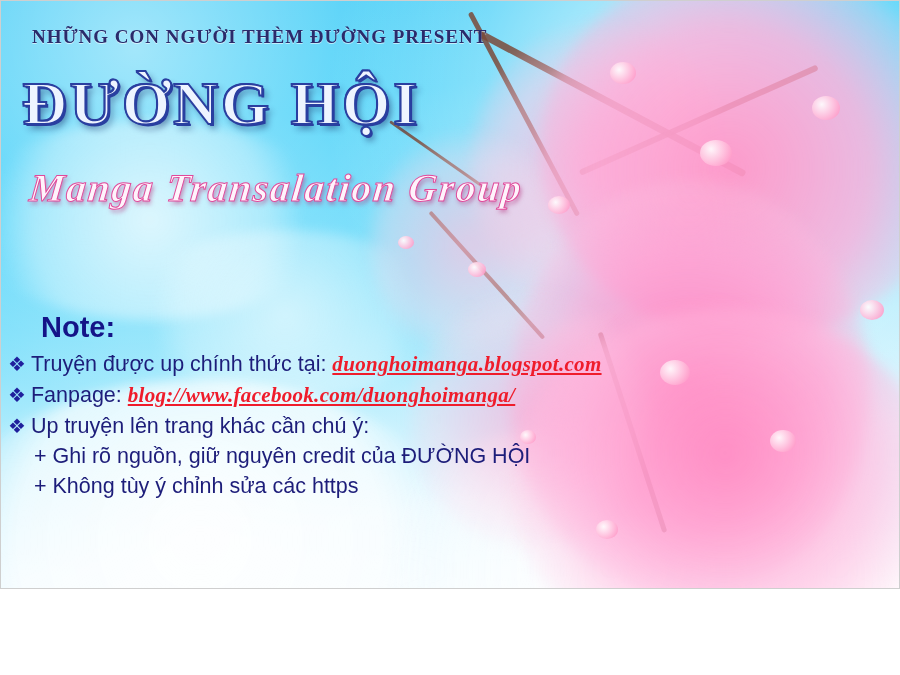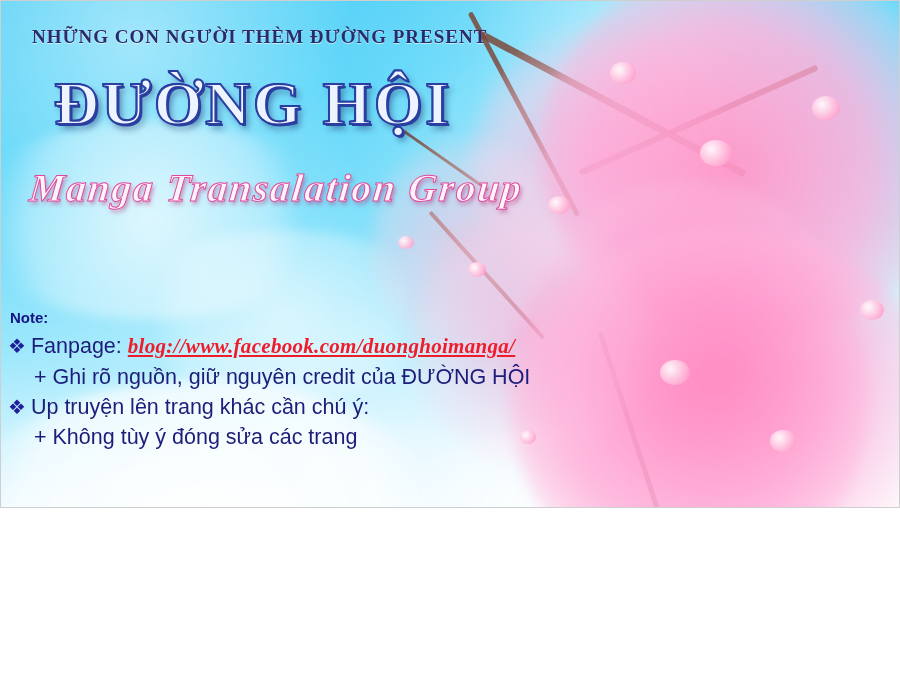--- a/index.html
+++ b/index.html
@@ -9,21 +9,21 @@
   body {
     width: 900px;
     height: 675px;
     overflow: hidden;
     font-family: "Liberation Sans", sans-serif;
   }
 
   #page {
     position: relative;
     width: 900px;
-    height: 508px;
+    height: 589px;
     overflow: hidden;
     background: #ffffff;
   }
 
   
   .bg-sky {
     position: absolute;
     inset: 0;
     background:
       radial-gradient(circle at 75% 18%, rgba(255,255,255,0.85) 0%, rgba(255,255,255,0) 42%),
@@ -107,21 +107,20 @@
     font-size: 62px;
     letter-spacing: 3px;
     line-height: 1;
     color: #eef4ff;
     -webkit-text-stroke: 2px #2a3fa0;
     text-shadow:
        2px 2px 0 #2a3fa0,
       -1px -1px 0 #2a3fa0,
        4px 5px 6px rgba(20,30,90,0.45);
     white-space: nowrap;
-    margin-left: 32px;
   }
 
   .title-sub {
     position: absolute;
     left: 30px;
     top: 165px;
     font-family: "Liberation Serif", serif;
     font-style: italic;
     font-weight: bold;
     font-size: 39px;
@@ -138,24 +137,25 @@
     position: absolute;
     left: 8px;
     top: 308px;
     width: 860px;
     color: #1d1d7a;
     font-size: 21.5px;
     line-height: 1.32;
   }
   .note-heading {
     font-weight: bold;
-    font-size: 15px;
+    font-size: 29px;
     color: #141487;
     margin-bottom: 4px;
     padding-left: 2px;
+    margin-left: 31px;
   }
   .note-line {
     display: block;
     white-space: nowrap;
     margin: 2px 0;
   }
   .note-line.wrap { white-space: normal; }
   .bullet {
     color: #1f1f9c;
     font-size: 20px;
@@ -234,24 +234,25 @@
   <div class="present-line">NHỮNG CON NGƯỜI THÈM ĐƯỜNG PRESENT</div>
 
   <div class="title-main">ĐƯỜNG HỘI</div>
 
   <div class="title-sub">Manga Transalation Group</div>
 
   <div class="note-wrap">
     <div class="note-heading">Note:</div>
 
     <div id="note-lines">
+        <div class="note-line"><span class="bullet">❖</span><span>Truyện được up chính thức tại: </span><span class="red-script u">duonghoimanga.blogspot.com</span></div>
         <div class="note-line"><span class="bullet">❖</span><span>Fanpage: </span><span class="red-script u">blog://www.facebook.com/duonghoimanga/</span></div>
+        <div class="note-line"><span class="bullet">❖</span><span>Up truyện lên trang khác cần chú ý:</span></div>
         <div class="note-line indent"><span>+ Ghi rõ nguồn, giữ nguyên credit của ĐƯỜNG HỘI</span></div>
-        <div class="note-line"><span class="bullet">❖</span><span>Up truyện lên trang khác cần chú ý:</span></div>
-        <div class="note-line indent"><span>+ Không tùy ý đóng sửa các trang</span></div>
+        <div class="note-line indent"><span>+ Không tùy ý chỉnh sửa các https</span></div>
       </div>
 
     <div class="thanks">
       <span>XIN CẢM ƠN!!</span>
     </div>
   </div>
 
   <div class="page-border"></div>
 </div>
 

